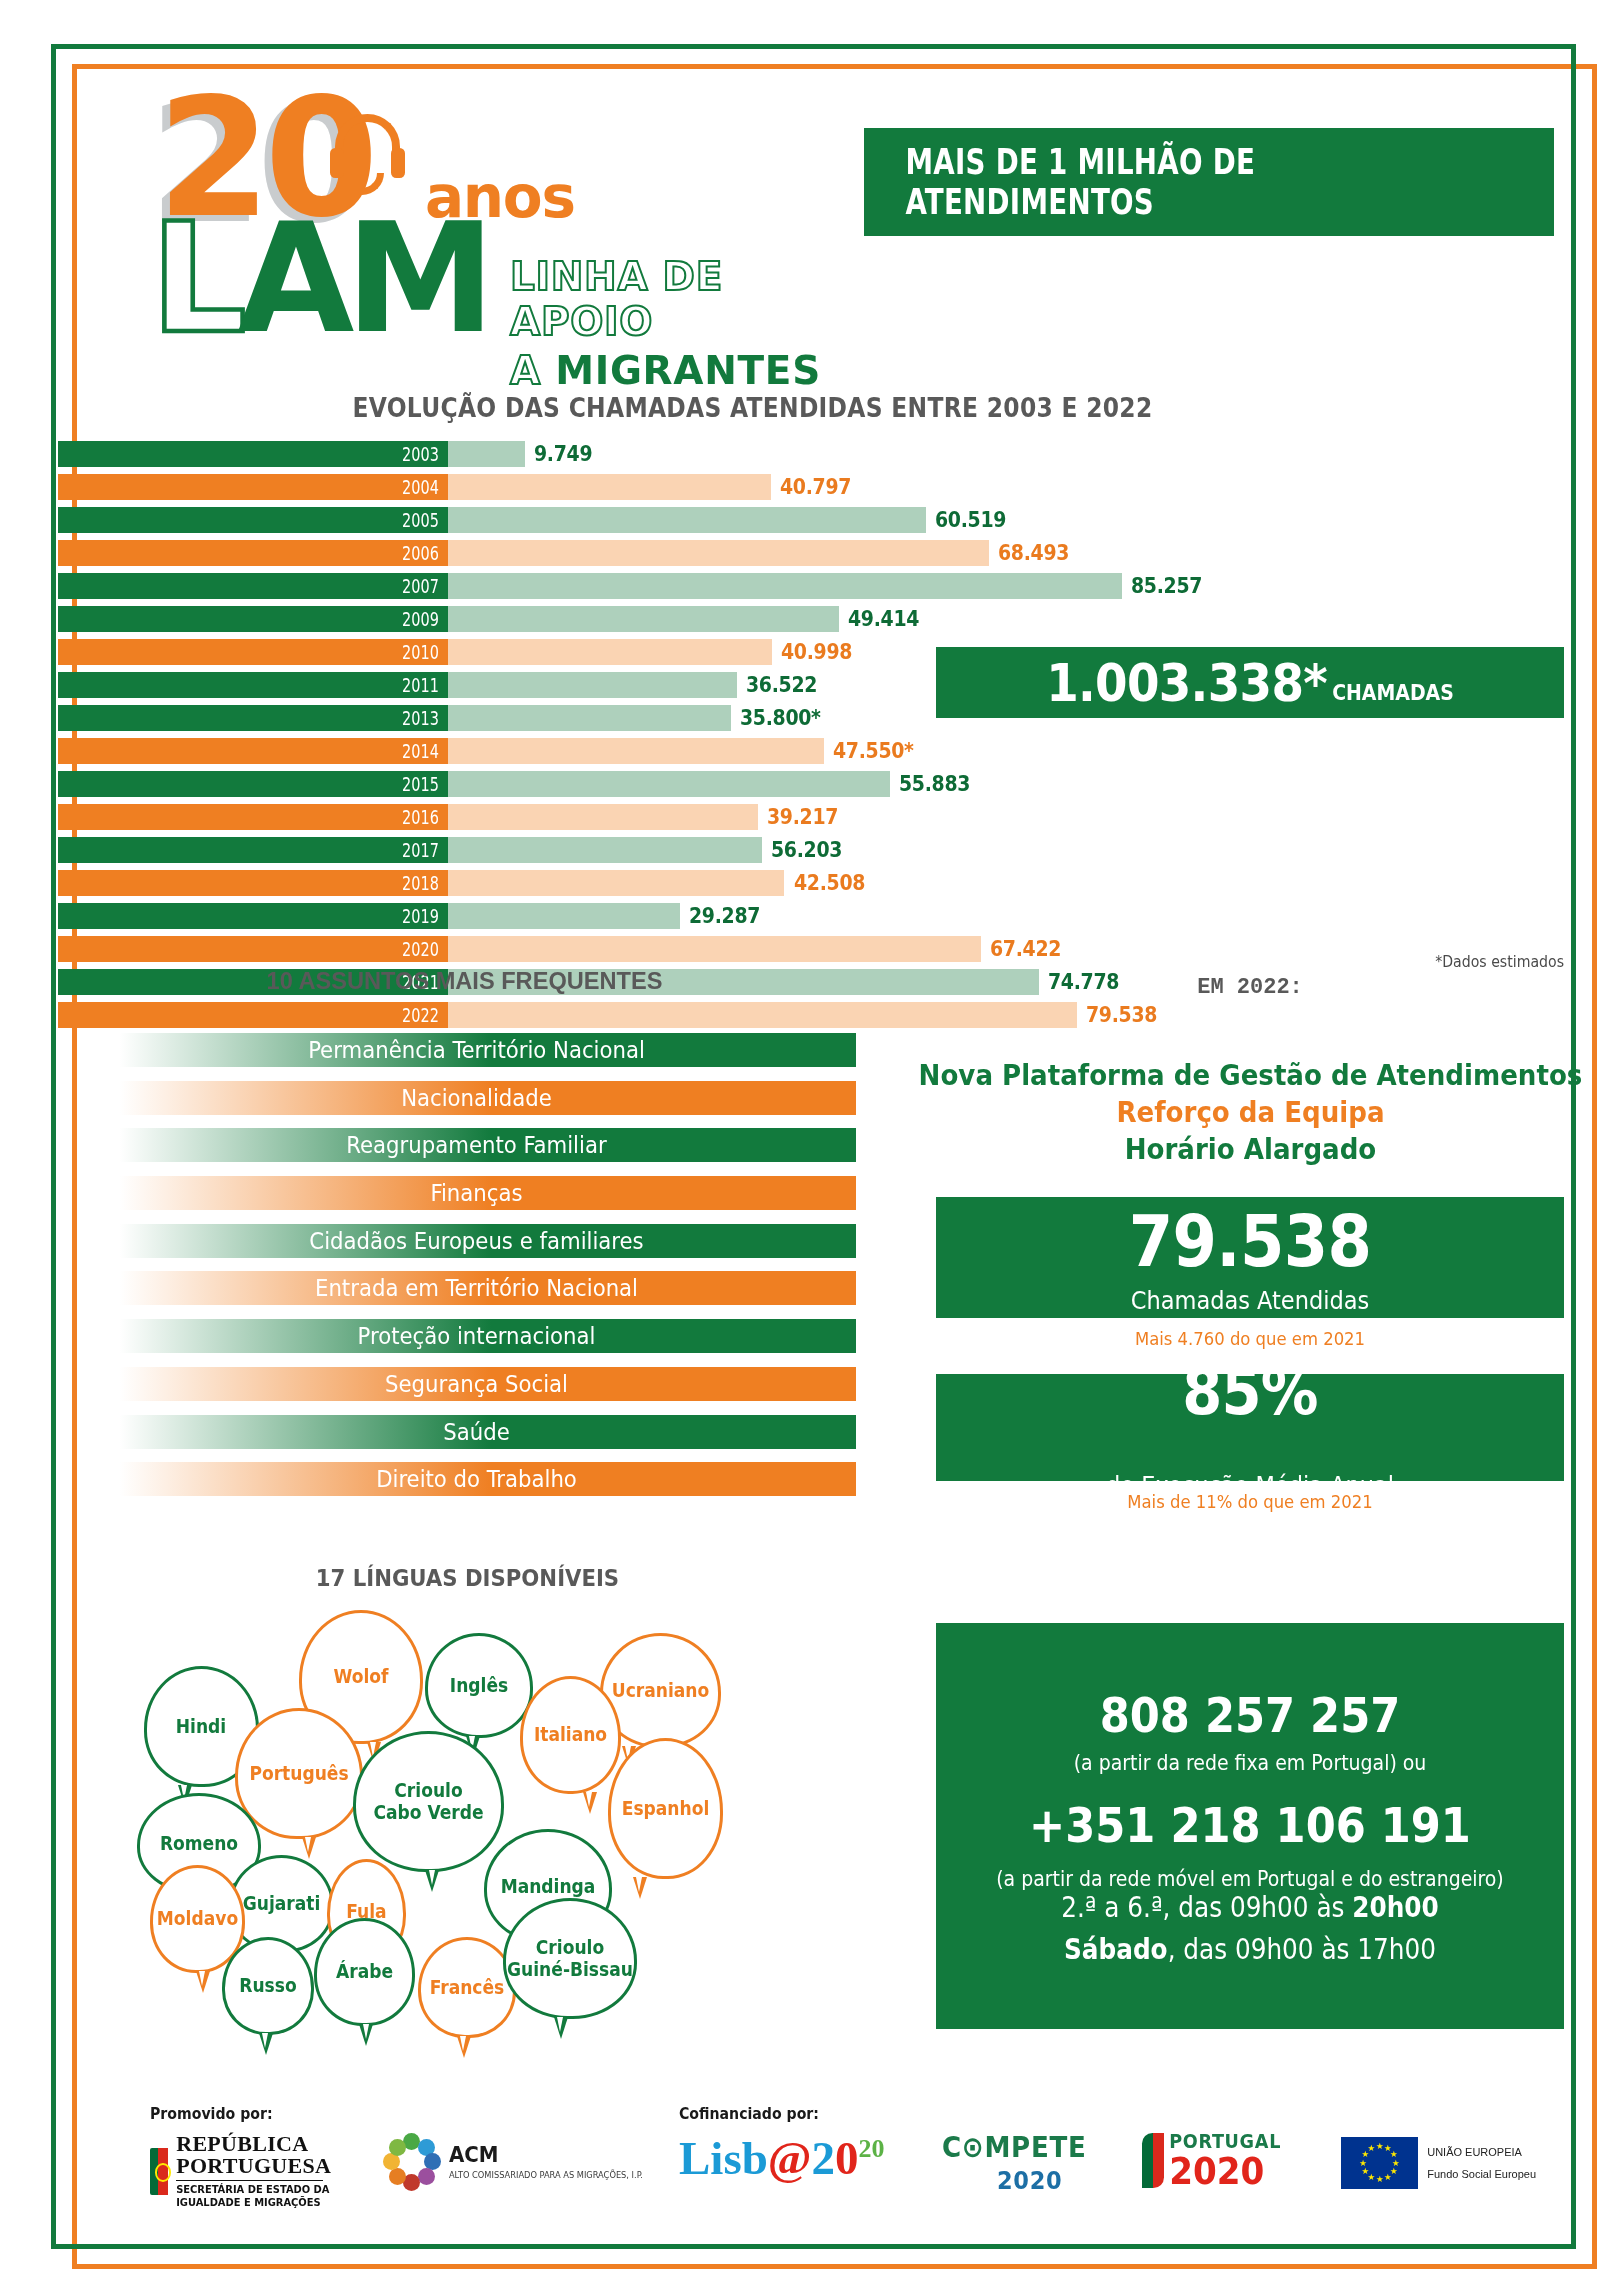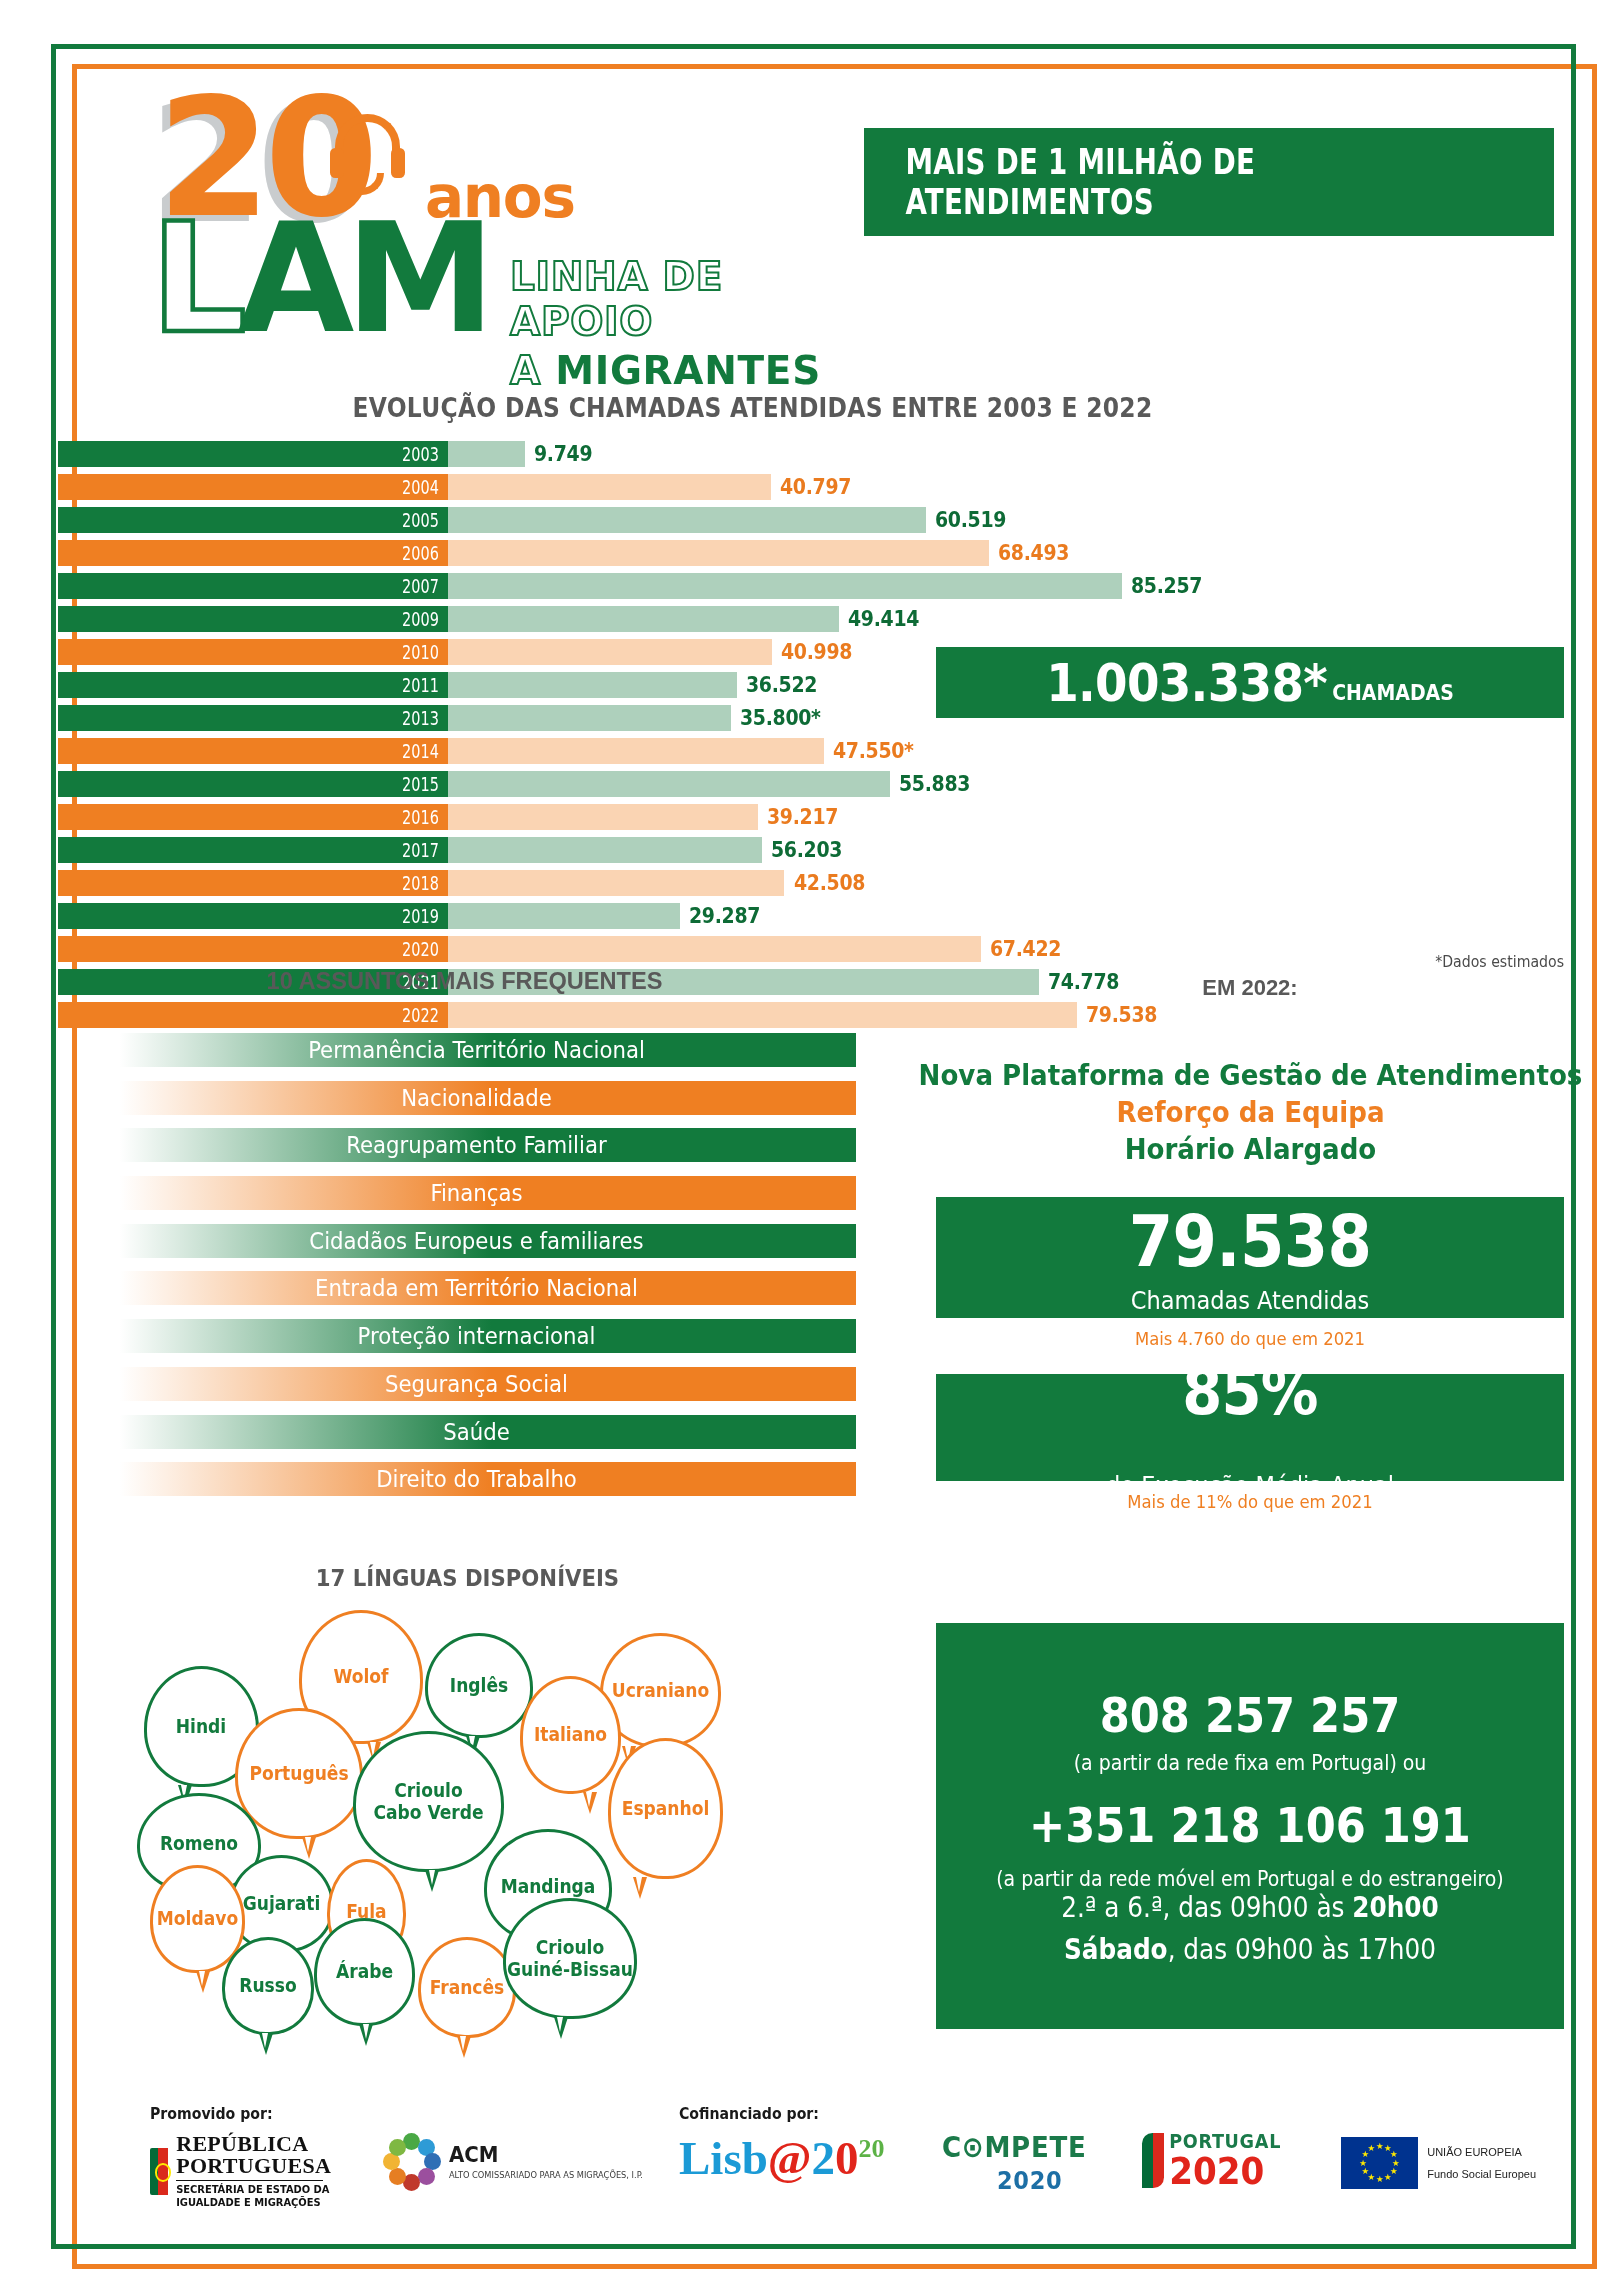--- a/index.html
+++ b/index.html
@@ -148,21 +148,21 @@
     color: #fff; font-size: 23.6px; font-weight: 400;
     font-family: "DejaVu Sans Condensed", "Liberation Sans Narrow", "Liberation Sans", sans-serif;
   }
   .trow.g { background: linear-gradient(to right, #ffffff 0%, #ffffff 3%, #127a3d 52%, #127a3d 100%); }
   .trow.o { background: linear-gradient(to right, #ffffff 0%, #ffffff 3%, #ef7f22 52%, #ef7f22 100%); }
 
   
   #em2022-title {
     position: absolute; left: 936px; top: 975px; width: 628px; text-align: center;
     font-size: 22px; font-weight: 700; color: #595959;
-    font-family: Liberation Sans, sans-serif;
+    font-family: Liberation Mono, monospace;
   }
   #em2022-lines {
     position: absolute; left: 910px; top: 1057px; width: 681px; text-align: center;
   }
   #em2022-lines div {
     font-size: 29px; font-weight: 700; line-height: 1.28;
     font-family: "DejaVu Sans Condensed", "Liberation Sans Narrow", "Liberation Sans", sans-serif;
   }
   #em2022-lines .green { color: #127a3d; }
   #em2022-lines .orange { color: #ef7f22; }

